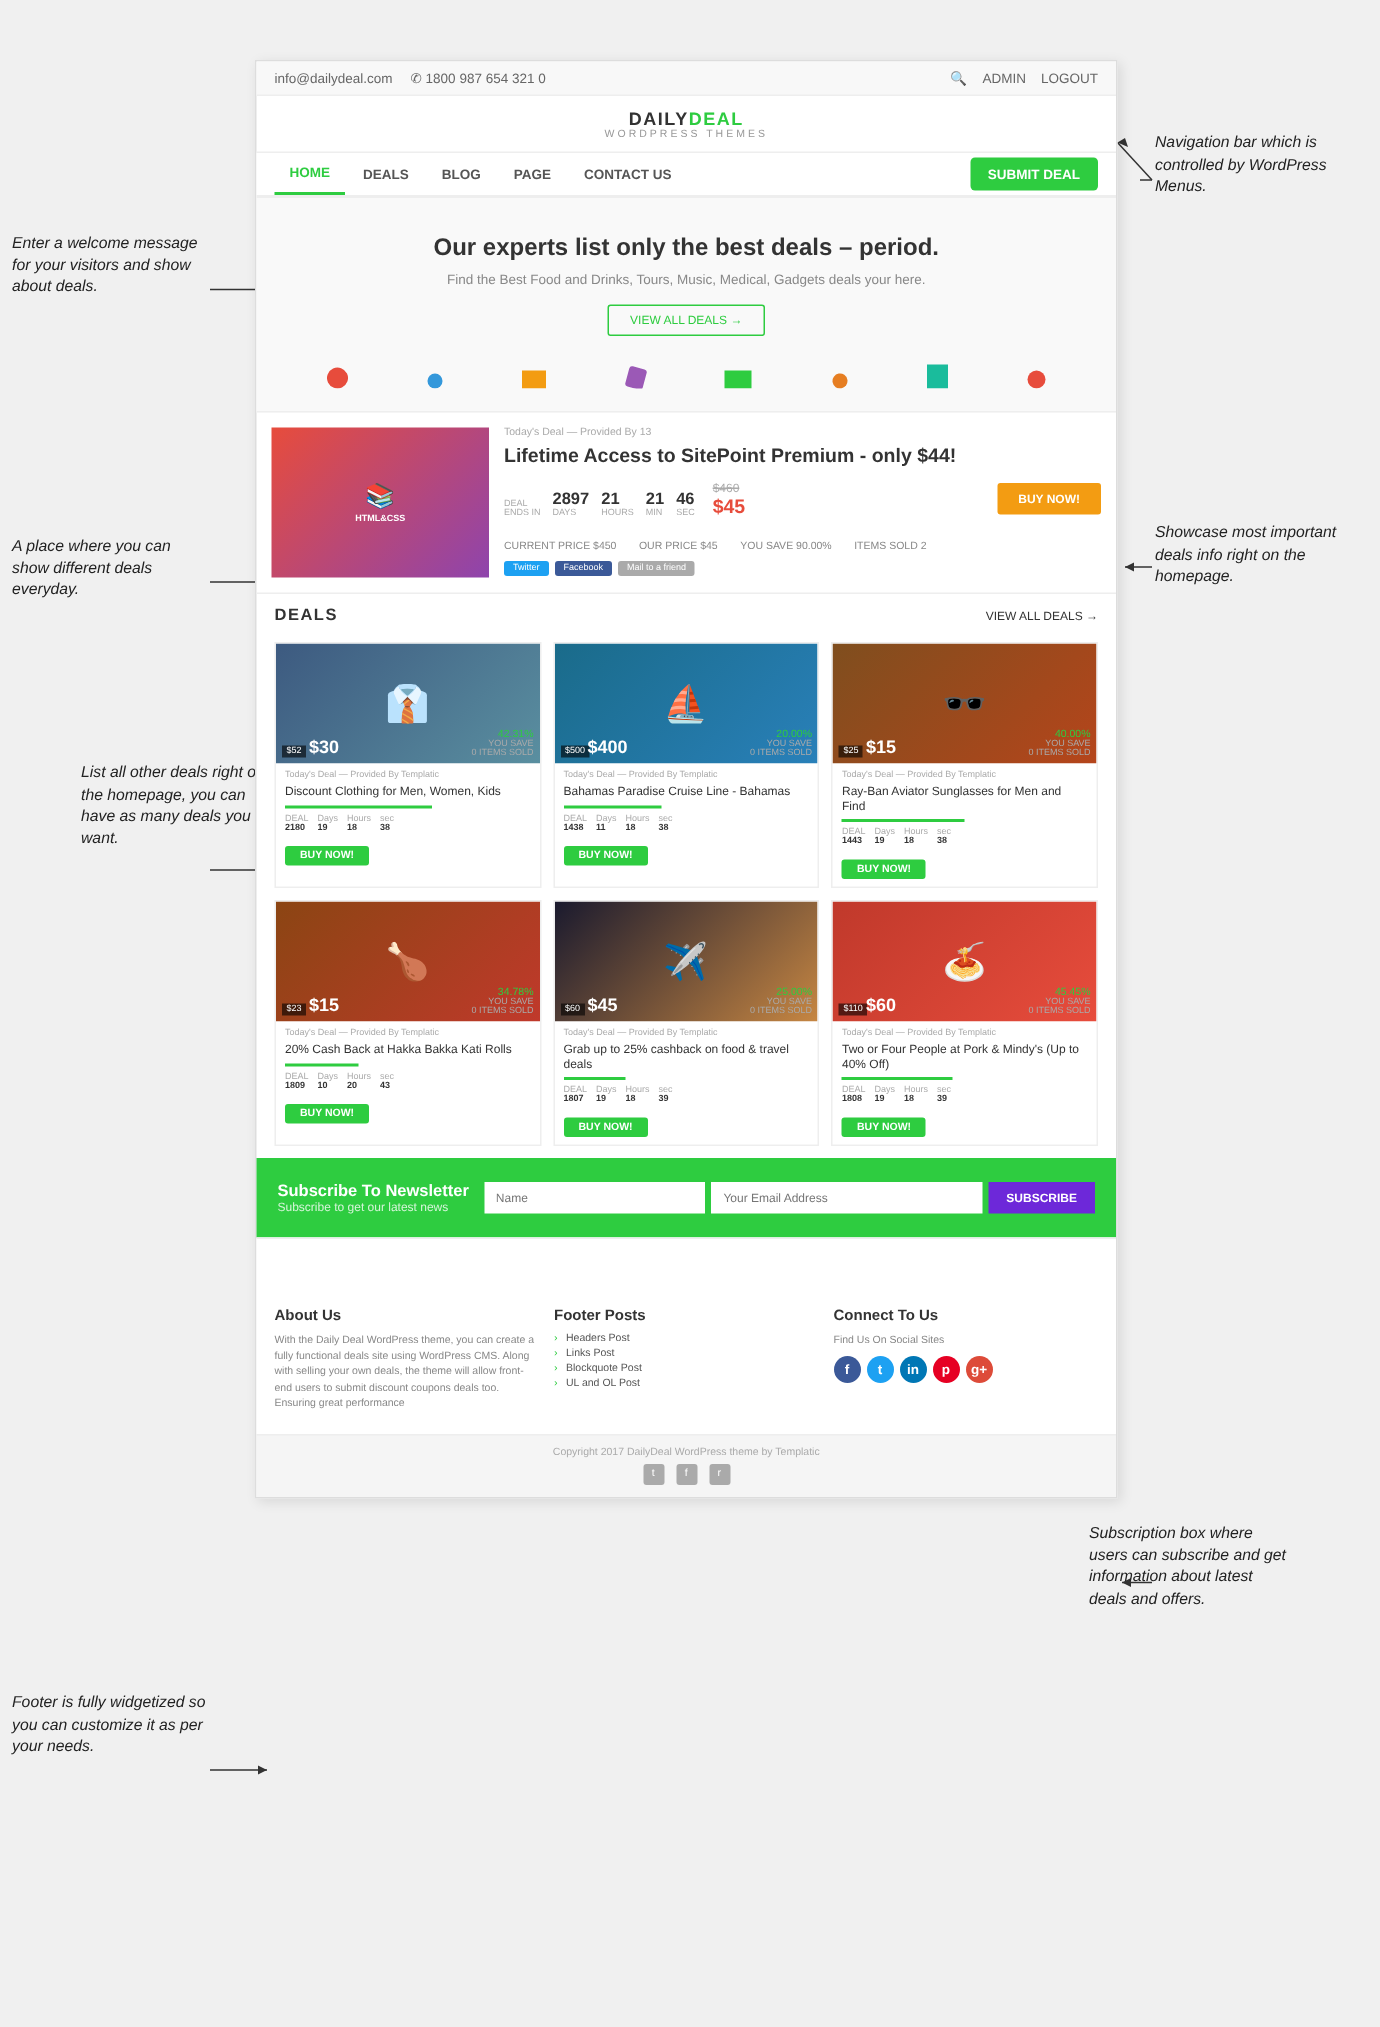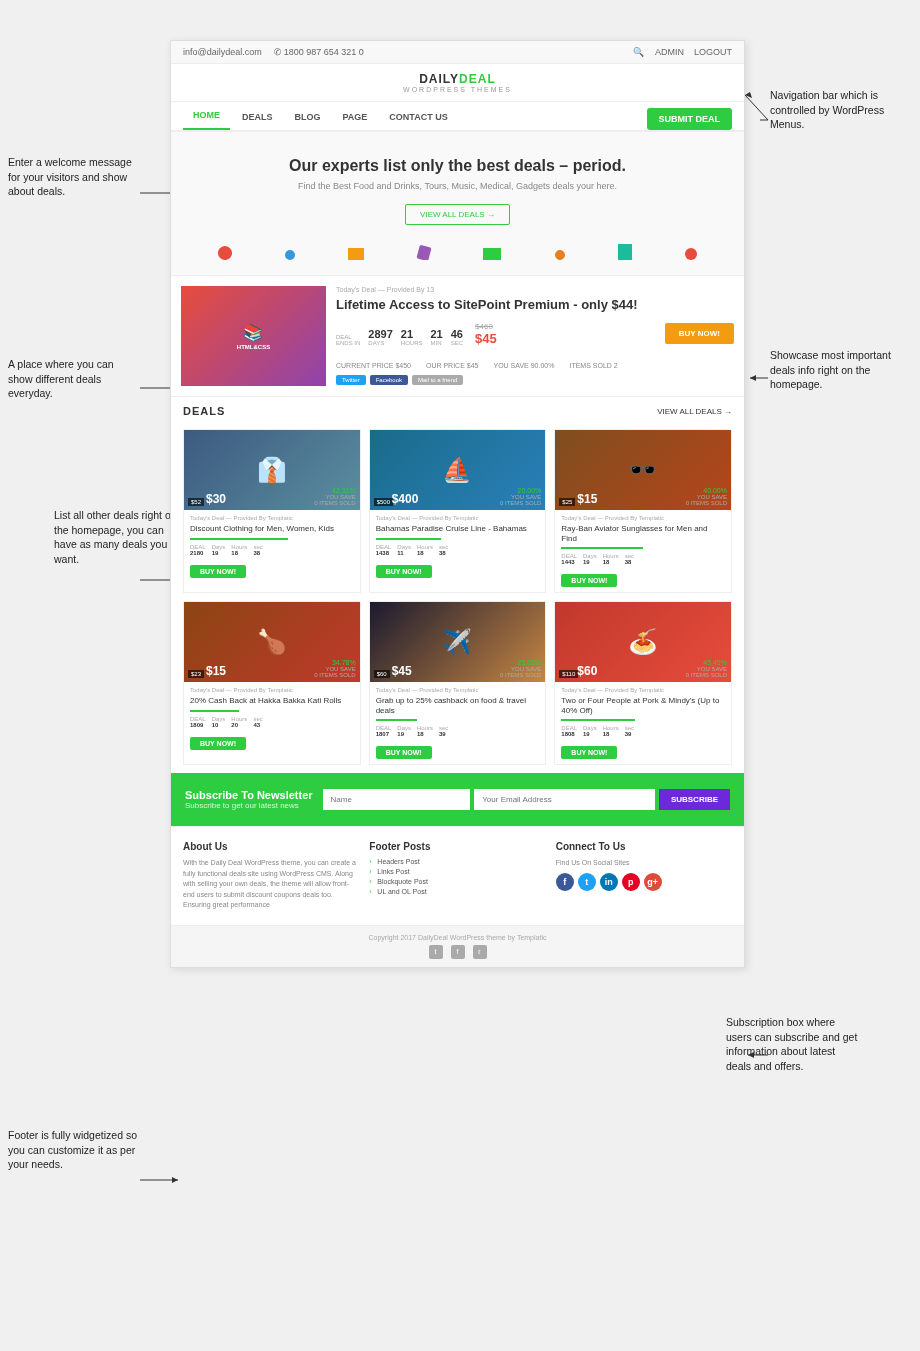--- a/index.html
+++ b/index.html
@@ -44,21 +44,21 @@
     .logo { text-align: center; }
     .logo-main { font-size: 12px; font-weight: 900; color: #333; letter-spacing: 1px; }
     .logo-main span { color: #2ecc40; }
     .logo-sub { font-size: 7px; color: #999; letter-spacing: 2px; }
 
     
     .nav-menu {
       background: #fff;
       padding: 0 12px;
       display: flex;
-      align-items: flex-end;
+      align-items: center;
       gap: 2px;
       border-bottom: 2px solid #eee;
     }
     .nav-item {
       padding: 8px 10px;
       font-size: 9px;
       font-weight: bold;
       color: #555;
       text-transform: uppercase;
       cursor: pointer;
@@ -278,21 +278,21 @@
 
     
     .footer-cols {
       background: #fff;
       display: grid;
       grid-template-columns: 1fr 1fr 1fr;
       gap: 10px;
       padding: 14px 12px;
       border-top: 1px solid #eee;
     }
-    .footer-col-title { font-size: 10px; font-weight: bold; color: #333; margin-bottom: 6px; }
+    .footer-col-title { font-size: 10px; font-weight: bold; color: #333; margin-bottom: 6px; margin-top: 32px; }
     .footer-col-text { font-size: 7px; color: #888; line-height: 1.5; }
     .footer-links { list-style: none; }
     .footer-links li { font-size: 7px; color: #555; margin-bottom: 3px; padding-left: 8px; position: relative; }
     .footer-links li::before { content: '›'; position: absolute; left: 0; color: #2ecc40; }
     .social-icons { display: flex; gap: 4px; margin-top: 4px; }
     .social-icon {
       width: 18px;
       height: 18px;
       border-radius: 50%;
       display: flex;
@@ -335,20 +335,21 @@
       width: 920px;
       height: 1351px;
       pointer-events: none;
     }
 
     .annotation-block {
       position: absolute;
       font-size: 10.5px;
       color: #222;
       line-height: 1.4;
+      font-style: italic;
     }
   </style>
 </head>
 <body>
 
 <div class="page-wrapper">
 
   <svg class="arrows" xmlns="http://www.w3.org/2000/svg">
 
     <line x1="768" y1="120" x2="745" y2="95" stroke="#333" stroke-width="1"></line>

